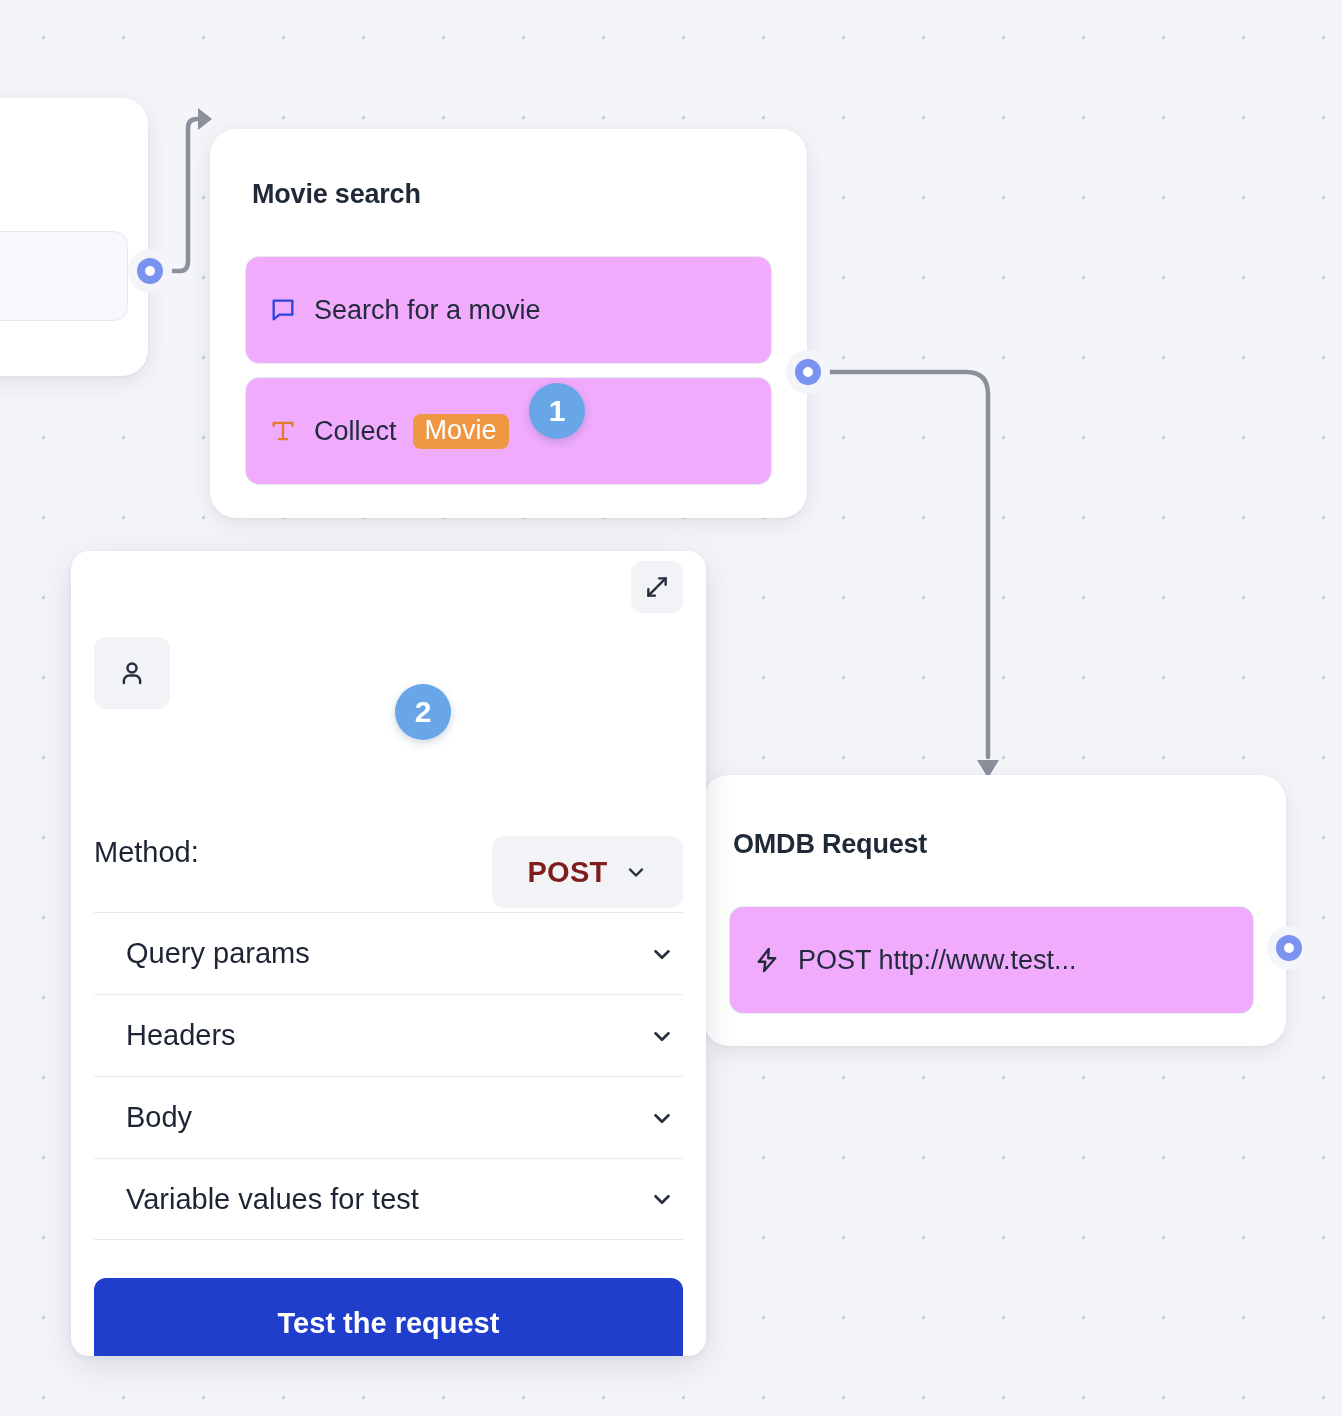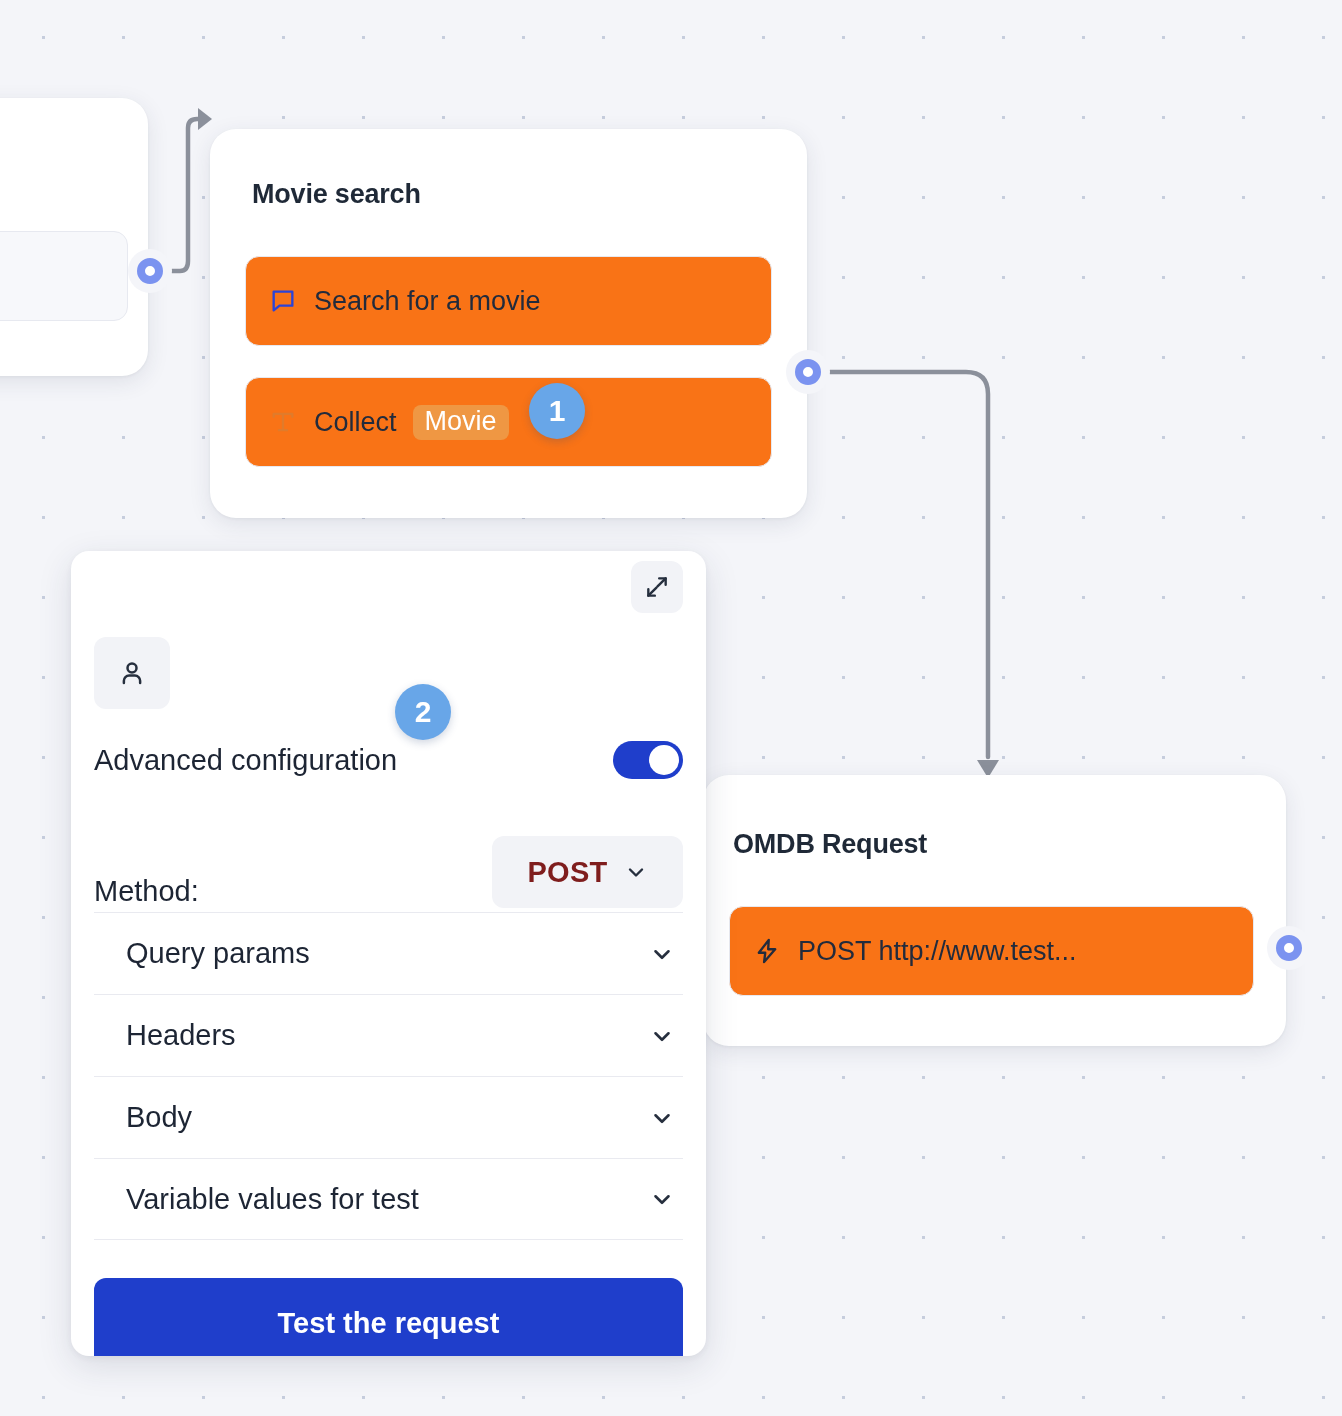--- a/index.html
+++ b/index.html
@@ -49,25 +49,25 @@
     color: #1f2937;
     font-size: 27px;
     font-weight: bold;
     letter-spacing: -0.2px;
   }
 
   .node-row {
     display: flex;
     align-items: center;
     gap: 16px;
-    background: #f97316;
+    background: #f0abfc;
     border: 1px solid #e7e9f0;
     border-radius: 14px;
     padding: 0 22px;
-    height: 90px;
+    height: 108px;
     font-size: 27px;
     color: #222b3c;
   }
 
   .row-icon {
     display: flex;
     align-items: center;
     justify-content: center;
     width: 30px;
     height: 30px;
@@ -271,21 +271,21 @@
     border-radius: 50%;
     background: #ffffff;
   }
 
   #method-row {
     position: absolute;
     left: 23px;
     top: 285px;
     width: 589px;
     display: flex;
-    align-items: flex-end;
+    align-items: flex-start;
     justify-content: space-between;
   }
   #method-label {
     font-size: 29px;
     color: #1d2534;
   }
   #method-select {
     height: 72px;
     min-width: 191px;
     border-radius: 12px;
@@ -439,24 +439,20 @@
     <button id="identity-btn">
       <span>
         <svg class="ico" width="30" height="30" viewBox="0 0 24 24" fill="none" stroke="#262f3e" stroke-width="2" stroke-linecap="round" stroke-linejoin="round">
           <circle cx="12" cy="8" r="3.6"></circle>
           <path d="M5.5 20v-1.8A4.2 4.2 0 0 1 9.7 14h4.6a4.2 4.2 0 0 1 4.2 4.2V20"></path>
         </svg>
       </span>
     </button>
   </div>
 
-  <div id="advanced-row">
-    <span id="advanced-label">Advanced configuration</span>
-    <button class="toggle"></button>
-  </div>
 
   <div id="method-row">
     <span id="method-label">Method:</span>
     <div id="method-select">
       <span id="method-value">POST</span>
       <span>
         <svg class="ico" width="24" height="24" viewBox="0 0 24 24" fill="none" stroke="#262f3e" stroke-width="2.4" stroke-linecap="round" stroke-linejoin="round">
           <path d="M6 9.5 12 15.5 18 9.5"></path>
         </svg>
       </span>

